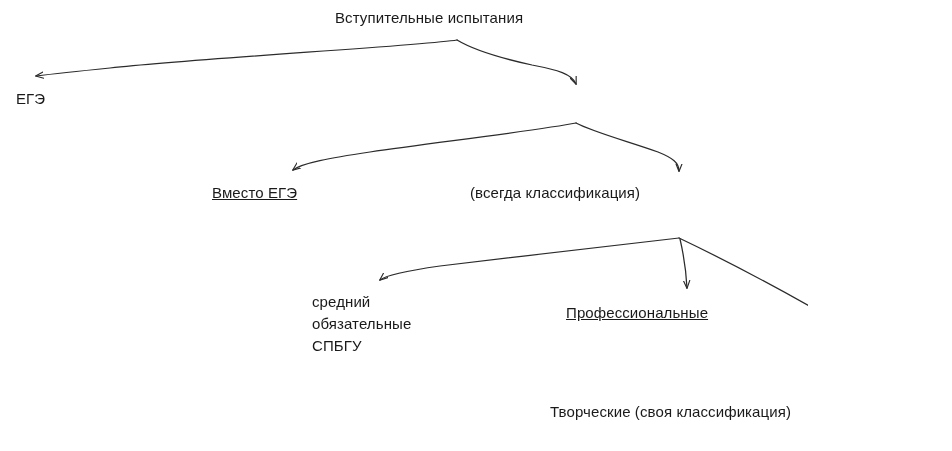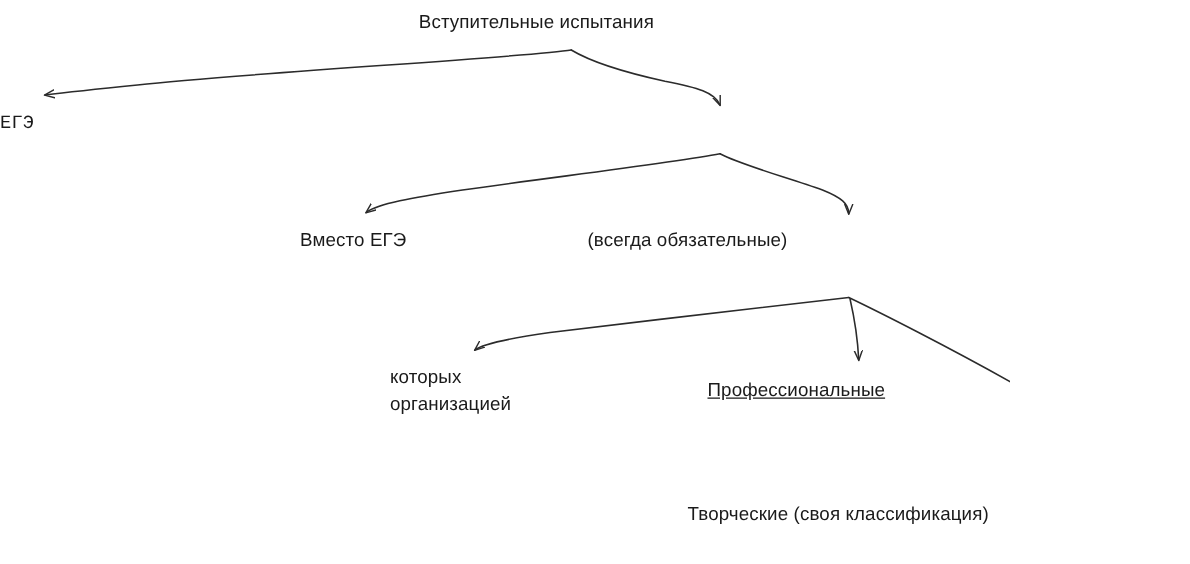--- a/index.html
+++ b/index.html
@@ -37,23 +37,23 @@
     white-space: normal;
     line-height: 22px;
   }
   .node-line {
     display: block;
     white-space: pre;
   }
 
   
   #node-root        { left: 335px; top: 8px;   }
-  #node-ege         { left: 0;  top: 89px; font-family: Liberation Mono, monospace;  }
+  #node-ege         { left: 16px;  top: 89px;  }
   #node-self        { left: 378px; top: 90px;  }
-  #node-instead     { left: 240px; top: 183px; }
+  #node-instead     { left: 212px; top: 183px; text-decoration: underline; }
   #node-additional  { left: 470px; top: 182px; width: 410px; }
   #node-universities{ left: 312px; top: 291px; width: 120px; }
   #node-professional{ left: 566px; top: 303px; text-decoration: underline; }
   #node-creative    { left: 550px; top: 402px; }
 </style>
 </head>
 <body>
 
 <div id="diagram-root">
 
@@ -84,25 +84,26 @@
   </svg>
 
   <div class="node" id="node-root">Вступительные испытания</div>
 
   <div class="node" id="node-ege">ЕГЭ</div>
 
 
   <div class="node" id="node-instead">Вместо ЕГЭ</div>
 
   <div class="node wrap" id="node-additional">
-    <span class="node-line">(всегда обязательные)</span>
+    <span class="node-line">(всегда классификация)</span>
   </div>
 
   <div class="node wrap" id="node-universities">
-    <span class="node-line">которых</span>
-    <span class="node-line">организацией</span>
+    <span class="node-line">средний</span>
+    <span class="node-line">обязательные</span>
+    <span class="node-line">СПБГУ</span>
   </div>
 
   <div class="node" id="node-professional">Профессиональные</div>
 
   <div class="node" id="node-creative">Творческие (своя классификация)</div>
 
 </div>
 
 </body></html>

